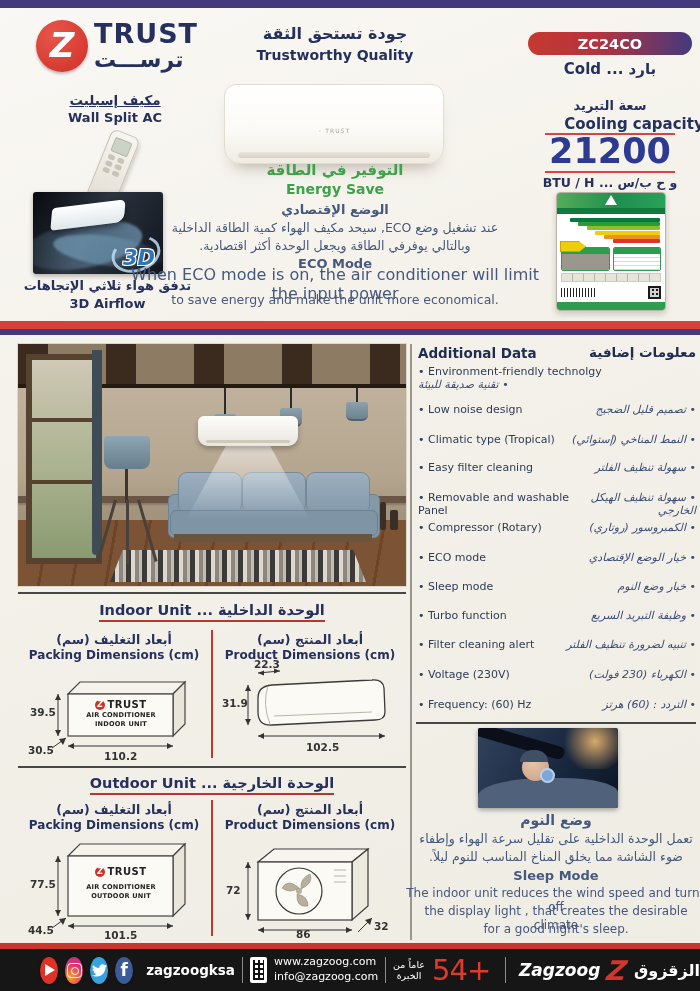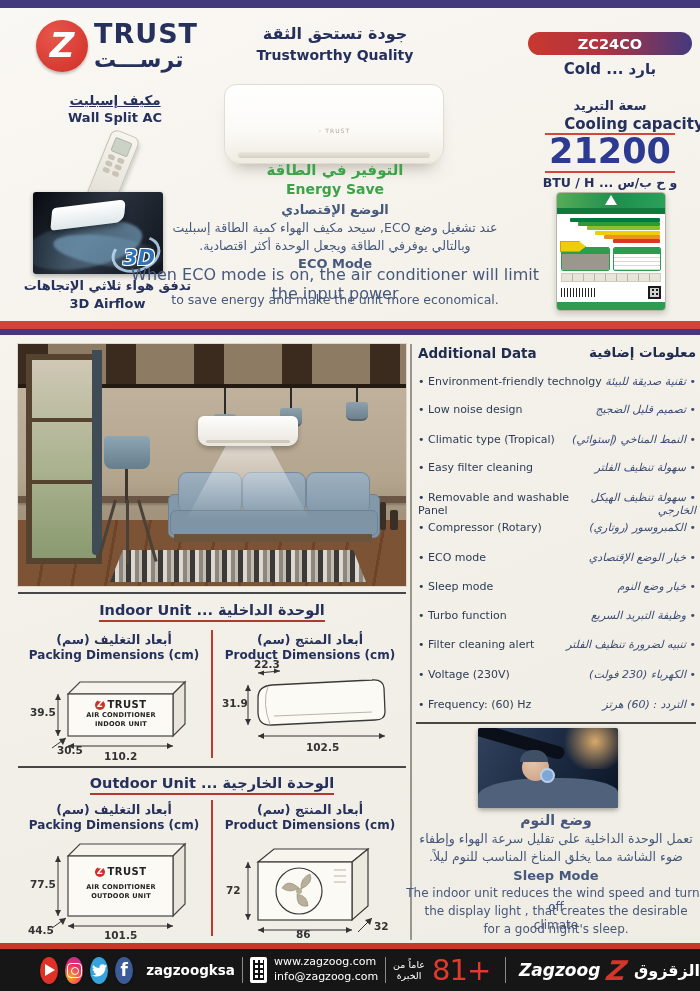--- a/index.html
+++ b/index.html
@@ -196,21 +196,21 @@
 
   <div class="abs ac-hero" style="left:224px;top:84px;width:218px;height:78px;">
     <div class="mark">◦ TRUST</div>
     <div class="vent"></div>
   </div>
 
   <div class="abs green b ctr" style="left:230px;top:161px;width:210px;font-size:15px;" dir="rtl">التوفير في الطاقة</div>
   <div class="abs green b ctr" style="left:230px;top:181px;width:210px;font-size:14px;">Energy Save</div>
 
   <div class="abs slate b ctr" style="left:130px;top:202px;width:410px;font-size:13px;" dir="rtl">الوضع الإقتصادي</div>
-  <div class="abs slate ctr" style="left:130px;top:220px;width:410px;font-size:12.5px;" dir="rtl">عند تشغيل وضع ECO, سيحد مكيف الهواء كمية الطاقة إسبليت</div>
+  <div class="abs slate ctr" style="left:130px;top:220px;width:410px;font-size:12.5px;" dir="rtl">عند تشغيل وضع ECO, سيحد مكيف الهواء كمية الطاقة الداخلية</div>
   <div class="abs slate ctr" style="left:130px;top:238px;width:410px;font-size:12.5px;" dir="rtl">وبالتالي يوفرفي الطاقة ويجعل الوحدة أكثر اقتصادية.</div>
   <div class="abs slate b ctr" style="left:130px;top:256px;width:410px;font-size:13px;">ECO Mode</div>
   <div class="abs slate ctr" style="left:130px;top:265px;width:410px;font-size:16px;">When ECO mode is on, the air conditioner will limit the input power</div>
   <div class="abs slate ctr" style="left:130px;top:292px;width:410px;font-size:12.5px;">to save energy and make the unit more economical.</div>
 
   <div class="abs pill" style="left:528px;top:32px;width:164px;height:23px;">ZC24CO</div>
   <div class="abs navy b ctr" style="left:528px;top:60px;width:164px;font-size:15px;" dir="rtl">بارد ... Cold</div>
 
   <div class="abs navy b ctr" style="left:528px;top:98px;width:164px;font-size:13px;" dir="rtl">سعة التبريد</div>
   <div class="abs navy b ctr" style="left:552px;top:115px;width:164px;font-size:15px;">Cooling capacity</div>
@@ -309,21 +309,21 @@
       <line x1="30" y1="26" x2="30" y2="68" stroke="#333" stroke-width="1"></line>
       <polygon points="30,26 27,32 33,32" fill="#333"></polygon>
         <polygon points="30,68 27,62 33,62" fill="#333"></polygon>
       <line x1="40" y1="78" x2="145" y2="78" stroke="#333" stroke-width="1"></line>
       <polygon points="40,78 46,75 46,81" fill="#333"></polygon>
         <polygon points="145,78 139,75 139,81" fill="#333"></polygon>
       <line x1="24" y1="80" x2="38" y2="70" stroke="#333" stroke-width="1"></line>
       <polygon points="38,70 31,71 35,77" fill="#333"></polygon>
     </svg>
     <div class="dlabel" style="left:2px;top:38px;">39.5</div>
-    <div class="dlabel" style="left:0px;top:76px;margin-left:29px;">30.5</div>
+    <div class="dlabel" style="left:0px;top:76px;">30.5</div>
     <div class="dlabel" style="left:76px;top:82px;">110.2</div>
     <div class="boxtxt" style="left:48px;top:31px;width:90px;">
       <div class="brand">
           <i>Z</i>
           <span>TRUST</span>
         </div>
       <div class="l1">AIR CONDITIONER</div>
       <div class="l2">INDOOR UNIT</div>
     </div>
   </div>
@@ -411,21 +411,21 @@
     <div class="dlabel" style="left:4px;top:48px;">72</div>
     <div class="dlabel" style="left:74px;top:92px;">86</div>
     <div class="dlabel" style="left:152px;top:84px;">32</div>
   </div>
 
   <div class="abs vline" style="left:410px;top:344px;height:596px;"></div>
 
   <div class="abs b" style="left:418px;top:345px;font-size:13.5px;color:#1f2c50;">Additional Data</div>
   <div class="abs b" style="left:418px;top:344px;width:278px;text-align:right;font-size:13.5px;color:#1f2c50;" dir="rtl">معلومات إضافية</div>
 
-  <div class="abs ad-row" style="top:375px;">
+  <div class="abs ad-row" style="top:365px;flex-direction:column;">
       <span class="ad-en">Environment-friendly technolgy</span>
       <span class="ad-ar">تقنية صديقة للبيئة</span>
     </div>
   <div class="abs ad-row" style="top:403px;">
       <span class="ad-en">Low noise design</span>
       <span class="ad-ar">تصميم قليل الضجيج</span>
     </div>
   <div class="abs ad-row" style="top:433px;">
       <span class="ad-en">Climatic type (Tropical)</span>
       <span class="ad-ar">النمط المناخي (إستوائي)</span>
@@ -501,20 +501,20 @@
     <div class="foot-ic fi-fb">f</div>
     <div style="color:#fff;font-weight:bold;font-size:13.5px;margin-left:6px;">zagzoogksa</div>
     <div class="fsep"></div>
     <div class="fqr"></div>
     <div style="color:#fff;font-size:11px;line-height:1.35;">
       <div>www.zagzoog.com</div>
       <div>info@zagzoog.com</div>
     </div>
     <div class="fsep"></div>
     <div style="color:#fff;font-size:9.5px;width:48px;text-align:center;" dir="rtl">عاماً من الخبرة</div>
-    <div style="color:#e0392e;font-size:29px;letter-spacing:-1px;">81+</div>
+    <div style="color:#e0392e;font-size:29px;letter-spacing:-1px;">54+</div>
     <div class="fsep" style="margin-left:8px;"></div>
     <div style="color:#fff;font-weight:bold;font-style:italic;font-size:17px;margin-left:6px;">Zagzoog</div>
     <div style="color:#d6352c;font-weight:bold;font-style:italic;font-size:27px;line-height:1;transform:skewX(-8deg);">Z</div>
     <div style="color:#fff;font-weight:bold;font-size:16px;" dir="rtl">الزقزوق</div>
   </div>
 
 </div>
 
 </body></html>

